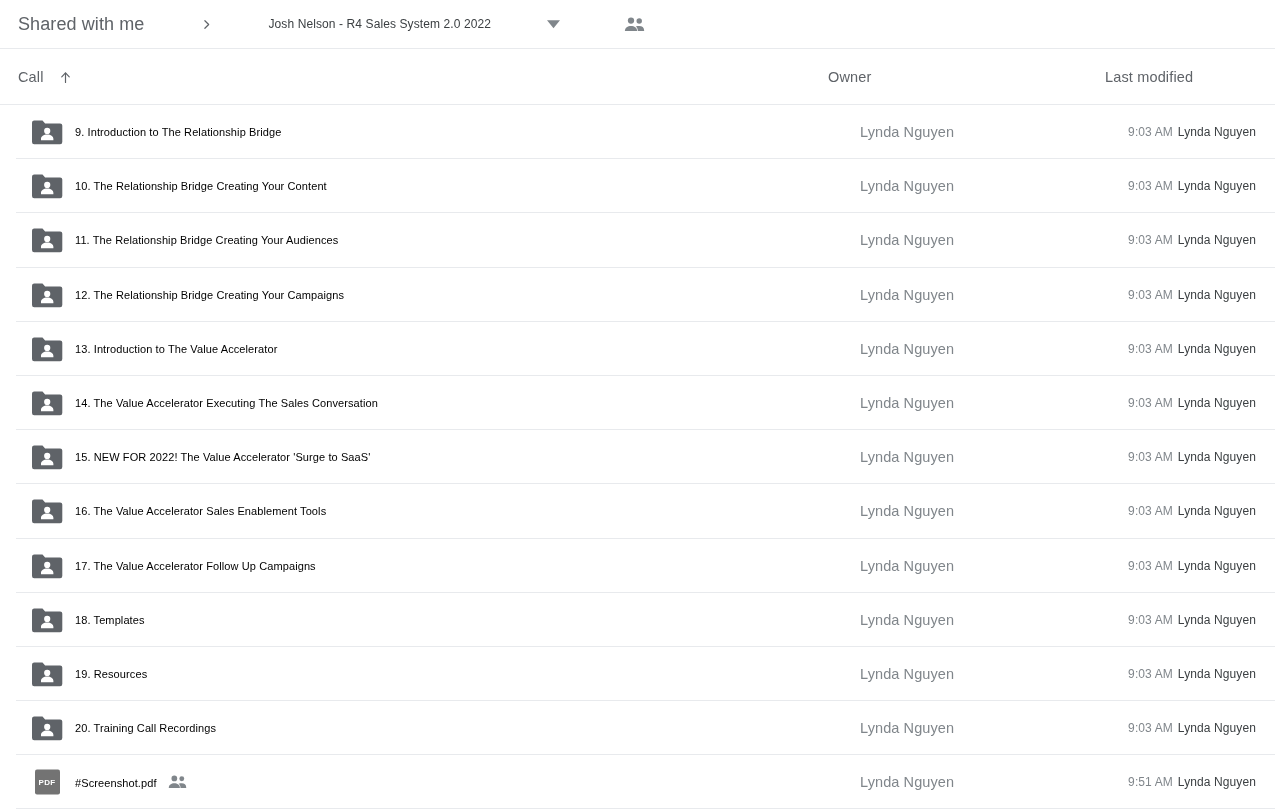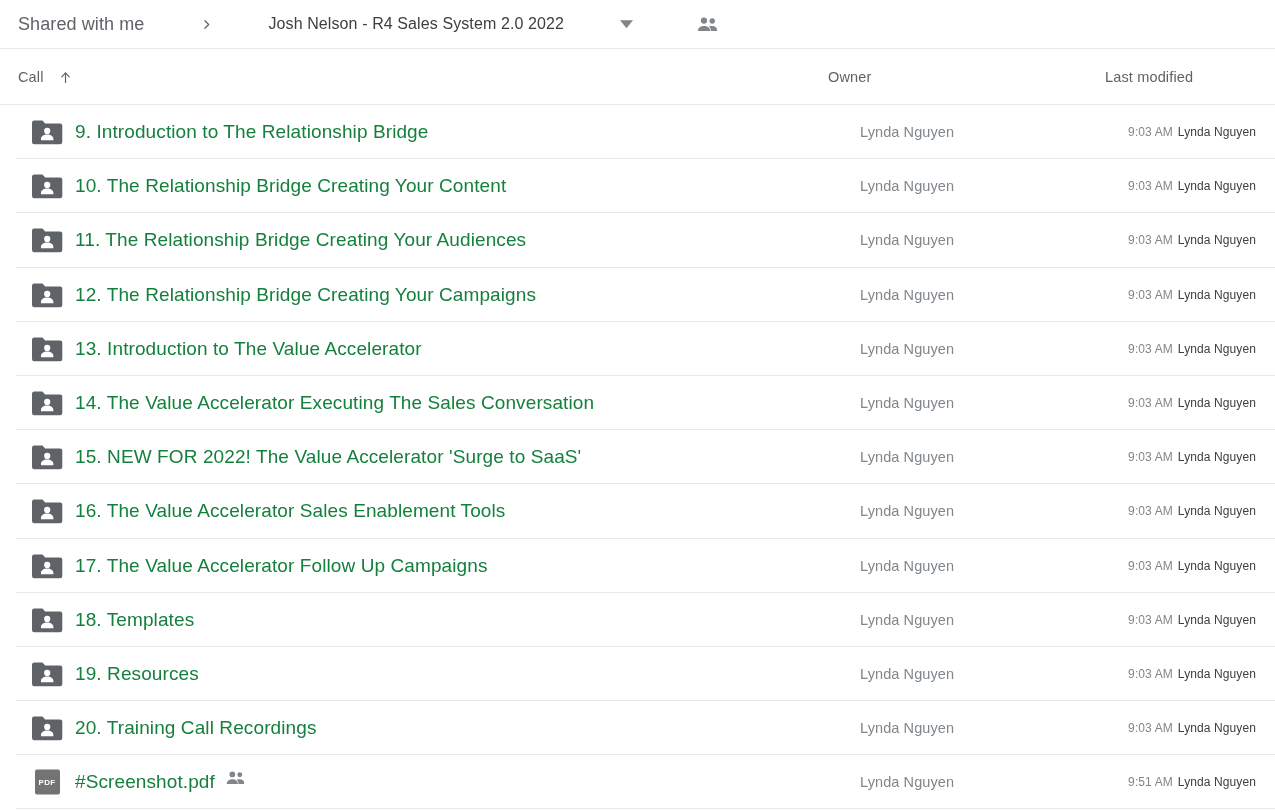--- a/index.html
+++ b/index.html
@@ -29,21 +29,21 @@
     white-space: nowrap;
     cursor: pointer;
   }
   .crumb-sep {
     margin: 0 13px 0 14px;
     color: #5f6368;
     display: flex;
     align-items: center;
   }
   .crumb-current {
-    font-size: 16px;
+    font-size: 12px;
     color: #3c4043;
     letter-spacing: 0.1px;
     white-space: nowrap;
   }
   .crumb-caret {
     margin-left: 14px;
     display: flex;
     align-items: center;
     cursor: pointer;
   }
@@ -111,26 +111,26 @@
     height: 27px;
     display: flex;
     align-items: center;
     justify-content: center;
   }
   .row-name {
     position: absolute;
     left: 75px;
     top: 50%;
     transform: translateY(-50%);
-    font-size: 19px;
-    color: #15803d;
+    font-size: 11px;
+    color: #000000;
     letter-spacing: 0.1px;
     white-space: nowrap;
     display: flex;
-    align-items: flex-start;
+    align-items: flex-end;
   }
   .name-shared-icon {
     margin-left: 11px;
     display: inline-flex;
     align-items: center;
   }
 
   .row-owner {
     position: absolute;
     left: 860px;

